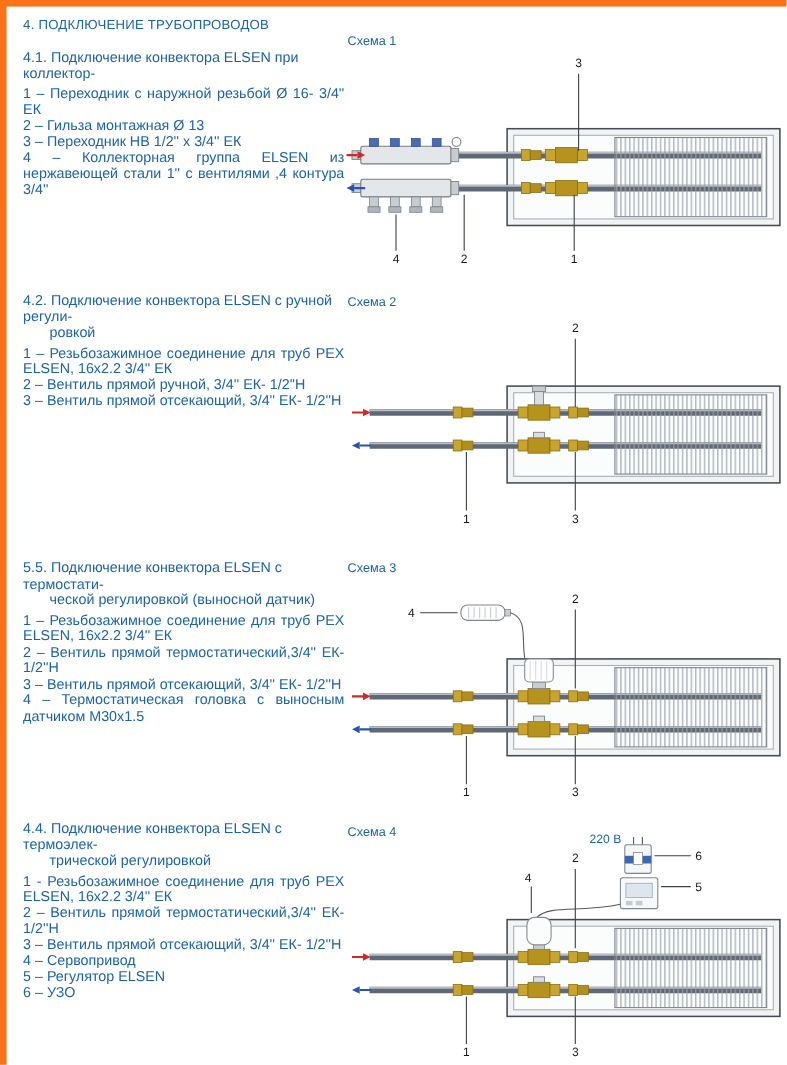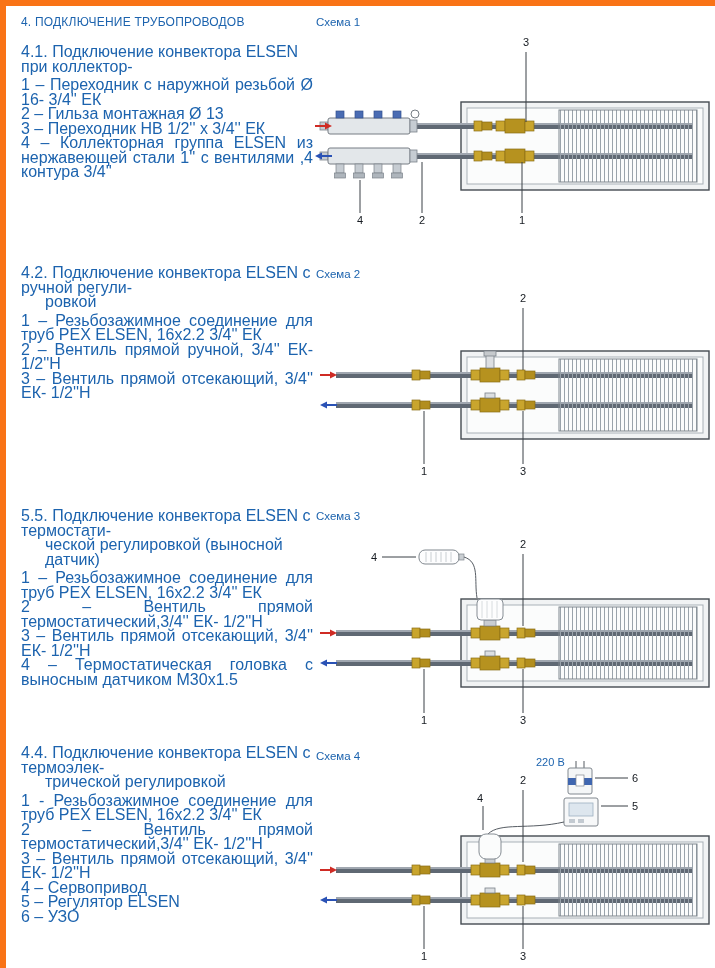--- a/index.html
+++ b/index.html
@@ -1,19 +1,19 @@
 <!DOCTYPE html>
 <html><head>
 <meta charset="utf-8">
 <style>
   html,body { margin:0; padding:0; background:#ffffff; }
   body { width:715px; height:968px; font-family:"Liberation Sans", sans-serif; }
   .page { position:relative; width:713px; height:966px; border:6px solid #f97316; background:#ffffff; overflow:hidden;padding-left:47px; }
 
-  .txt { position:absolute; left:15px; width:292px; color:#1c63ae; font-size:16px; line-height:14.5px; }
+  .txt { position:absolute; left:15px; width:292px; color:#1c63ae; font-size:13px; line-height:14.5px; }
   .title { font-size:12px; letter-spacing:.2px; }
   .hl2 { padding-left:24px; }
   .items { margin-top:4px; }
   .item { text-align:justify; }
 
   .diag { position:absolute; left:308px; }
   svg { display:block; }
   svg text { font-family:"Liberation Sans", sans-serif; }
   .schema { font-size:11.5px; fill:#1c63ae; }
   .co { font-size:11px; fill:#161b21; text-anchor:middle; }
@@ -130,21 +130,21 @@
     <div class="items">
       <div class="item">1 - Резьбозажимное соединение для труб PEX ELSEN, 16х2.2 3/4'' ЕК</div>
       <div class="item">2 – Вентиль прямой  термостатический,3/4'' ЕК- 1/2''Н</div>
       <div class="item">3 – Вентиль прямой отсекающий, 3/4'' ЕК- 1/2''Н</div>
       <div class="item">4 – Сервопривод</div>
       <div class="item">5 – Регулятор ELSEN</div>
       <div class="item">6 – УЗО</div>
     </div>
   </div>
 
-  <div class="diag" style="top:4px;">
+  <div class="diag" style="top:19px;">
     <svg width="402" height="232" viewBox="0 0 402 232">
       <text class="schema" x="2" y="16">Схема 1</text>
 
       <use href="#convbox" x="147" y="92"></use>
 
       <g>
         <line class="pipe" x1="103" y1="116" x2="378" y2="116"></line>
         <line class="pipehl" x1="103" y1="114" x2="378" y2="114"></line>
       </g>
       <g>

